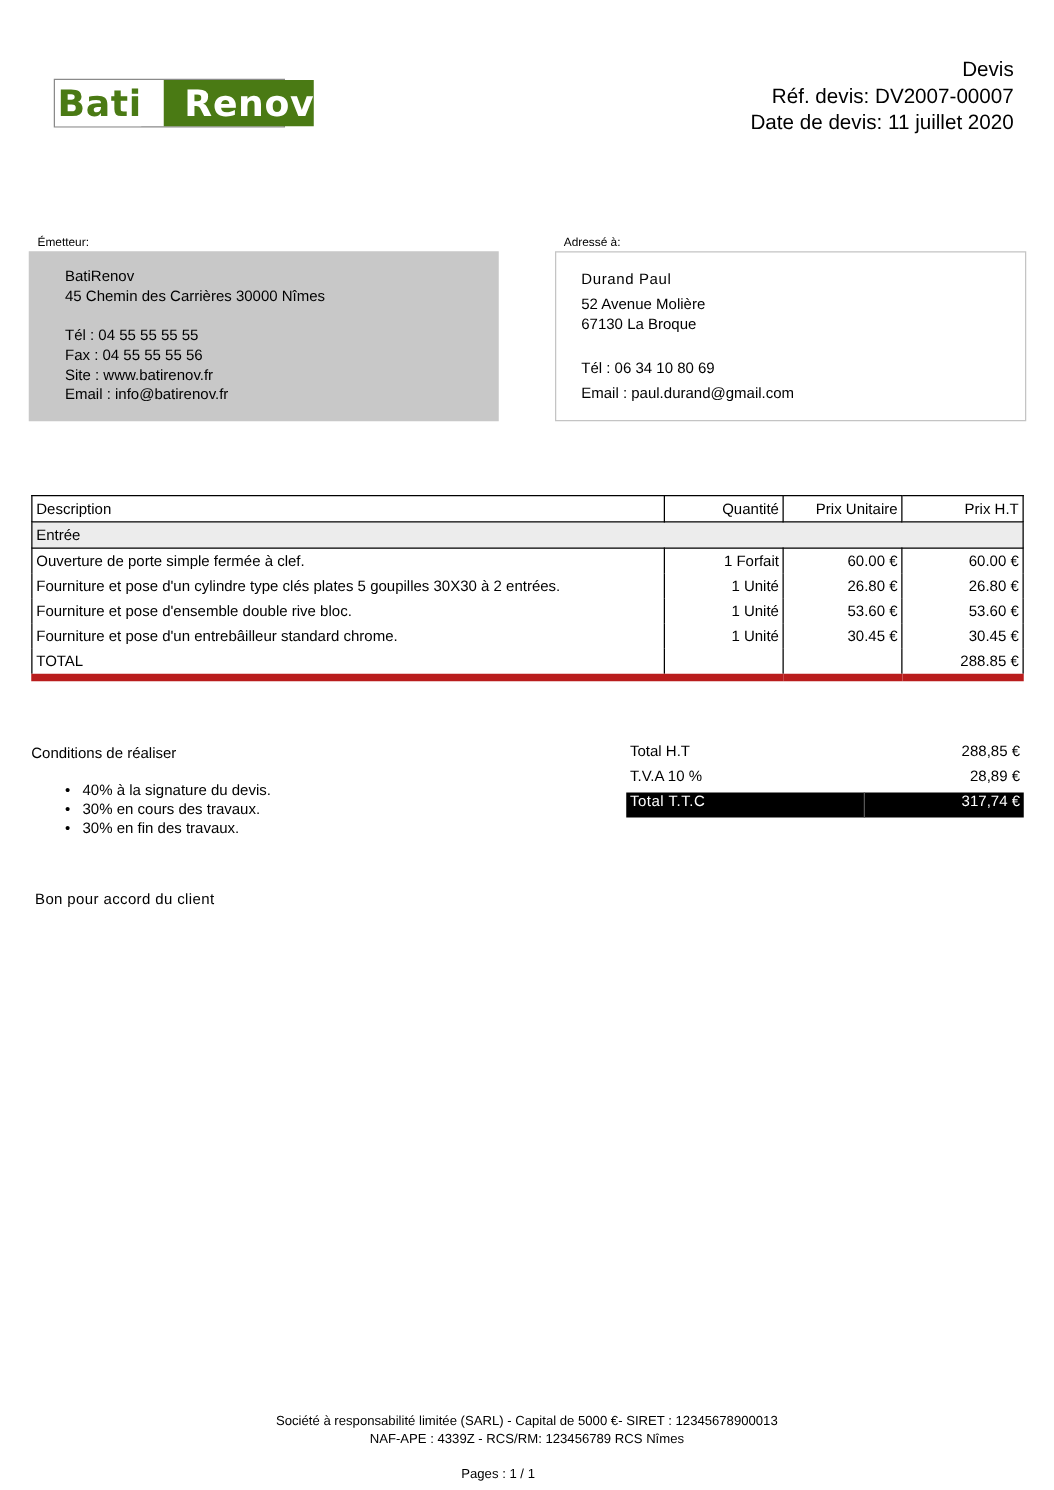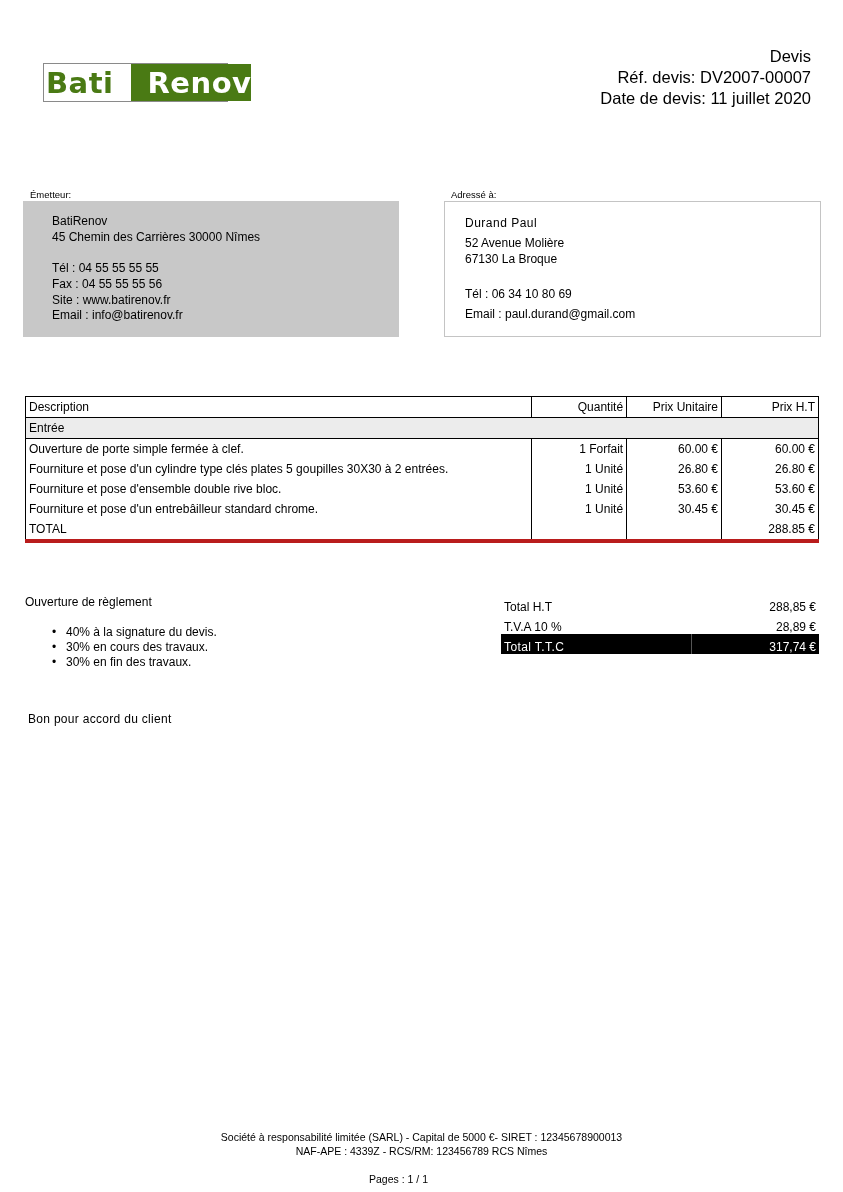--- a/index.html
+++ b/index.html
@@ -21,29 +21,29 @@
     .client-box { left: 444px; top: 201px; width: 377px; height: 136px; background: #fff; border: 1px solid #c4c4c4; box-sizing: border-box; padding: 13px 0 0 20px; font-size: 12px; }
     .client-box .line { line-height: 16px; }
     
     table.items { position: absolute; left: 25px; top: 396px; width: 794px; border-collapse: collapse; font-size: 12px; }
     table.items td, table.items th { padding: 2px 3px 2px 3px; vertical-align: top; font-weight: normal; line-height: 16px; }
     table.items th { border: 1px solid #000; text-align: right; height: 16px; }
     table.items th.desc { text-align: left; }
     table.items tr.section td { background: #ececec; border: 1px solid #000; }
     table.items td { border-left: 1px solid #000; border-right: 1px solid #000; }
     table.items td.num { text-align: right; white-space: nowrap; }
-    table.items tr.total td { border-top: none; border-bottom: 4px solid #b91c1c; }
+    table.items tr.total td { border-top: none; border-bottom: 6px solid #b91c1c; }
     
     .cond-title { left: 25px; top: 595px; font-size: 12px; }
     .cond-list { left: 52px; top: 625px; font-size: 12px; margin: 0; padding: 0; list-style: none; line-height: 15px; }
     .cond-list li::before { content: "•"; display: inline-block; width: 14px; }
     .agree { left: 28px; top: 712px; font-size: 12px; letter-spacing: 0.3px; }
     
     .totals { left: 501px; top: 594px; width: 318px; font-size: 12px; }
-    .totals .row { display: flex; justify-content: space-between; height: 20px; align-items: flex-end; padding: 0 3px; }
+    .totals .row { display: flex; justify-content: space-between; height: 20px; align-items: flex-start; padding: 0 3px; }
     .totals .row.ttc { background: #000; color: #fff; position: relative; }
     .totals .row.ttc::after { content: ""; position: absolute; left: 190px; top: 0; bottom: 0; border-left: 1px solid #555; }
     
     .footer { left: 0; width: 843px; top: 1130px; text-align: center; font-size: 10.5px; line-height: 14px; }
     .pages { left: 0; width: 797px; top: 1173px; text-align: center; font-size: 10.5px; }
   </style>
 </head>
 <body>
 
 <div class="abs logo">
@@ -121,21 +121,21 @@
   </tr>
   <tr class="total">
     <td>TOTAL</td>
     <td></td>
     <td></td>
     <td class="num">288.85 €</td>
   </tr>
 </tbody>
   </table>
 
-<div class="abs cond-title">Ouverture de règlement</div>
+<div class="abs cond-title">Conditions de réaliser</div>
 <ul class="abs cond-list">
   <li>40% à la signature du devis.</li>
   <li>30% en cours des travaux.</li>
   <li>30% en fin des travaux.</li>
 </ul>
 
 <div class="abs totals">
   <div class="row">
     <span>Total H.T</span>
     <span>288,85 €</span>

